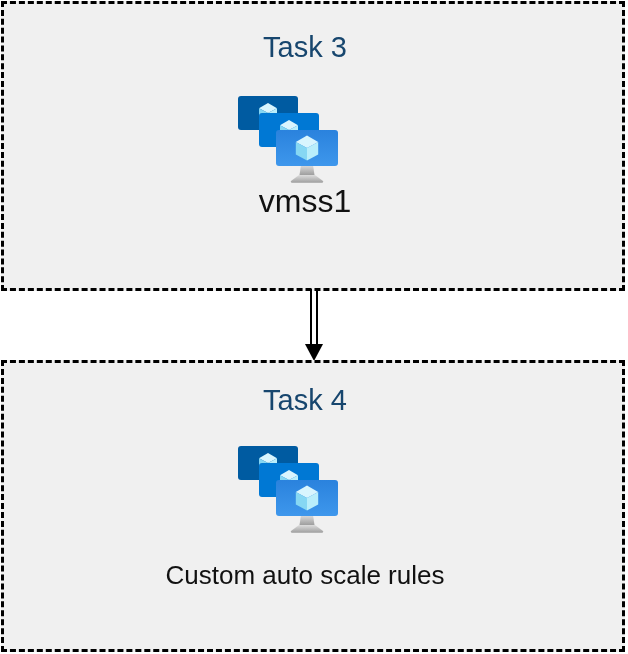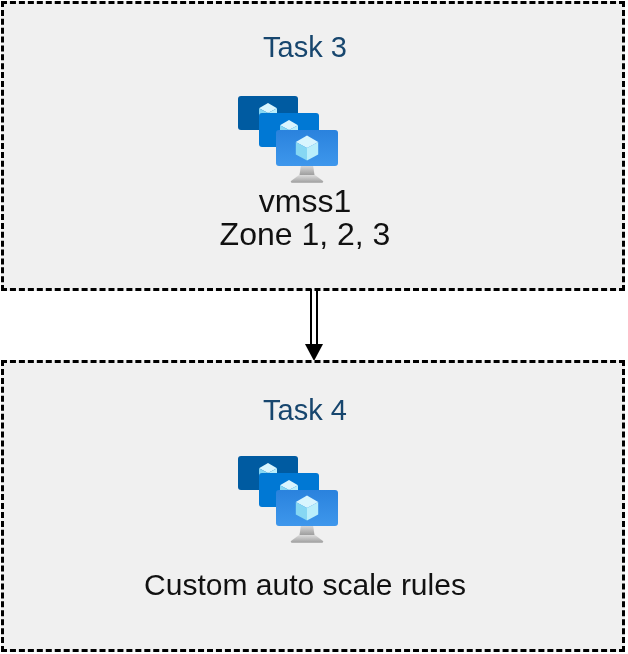--- a/index.html
+++ b/index.html
@@ -23,36 +23,36 @@
   }
   .node-top{top:1px;height:290px;}
   .node-bottom{top:360px;height:292px;}
   .node-title{
     position:relative;left:-8px;
     margin-top:26px;
     font-size:29px;line-height:34px;
     color:var(--title-text,#17466e);
     white-space:nowrap;
   }
-  .node-bottom .node-title{margin-top:30px;}
+  .node-bottom .node-title{margin-top:20px;}
   .vmss-icon{
     position:relative;left:-24px;
     margin-top:31px;
     width:102px;height:90px;
     display:block;
   }
   .node-bottom .vmss-icon{margin-top:28px;}
   .node-line{
     position:relative;left:-8px;
     font-size:32px;line-height:33px;
     color:var(--body-text,#111);
     white-space:nowrap;
   }
   .node-line:first-of-type{margin-top:13px;}
-  .node-bottom .node-line{margin-top:22px;font-size:30px;line-height:36px;}
+  .node-bottom .node-line{margin-top:22px;font-size:26px;line-height:36px;}
   .connector-shaft{
     position:absolute;
     left:310px;top:289px;
     width:8px;height:57px;
     box-sizing:border-box;
     border-left:2.5px solid var(--arrow,#000);
     border-right:2.5px solid var(--arrow,#000);
   }
   .connector-head{
     position:absolute;
@@ -101,21 +101,20 @@
       </g>
     </defs>
   </svg>
 
   <div class="node node-top">
     <div class="node-title">Task 3</div>
     <svg class="vmss-icon" viewBox="0 0 102 88">
       <use href="#vmss-symbol"></use>
     </svg>
     <div class="node-line">vmss1</div>
-    <div class="node-line">Zone 1, 2, 3</div>
   </div>
 
   <div>
     <div class="connector-shaft"></div>
     <div class="connector-head"></div>
   </div>
 
   <div class="node node-bottom">
     <div class="node-title">Task 4</div>
     <svg class="vmss-icon" viewBox="0 0 102 88">

